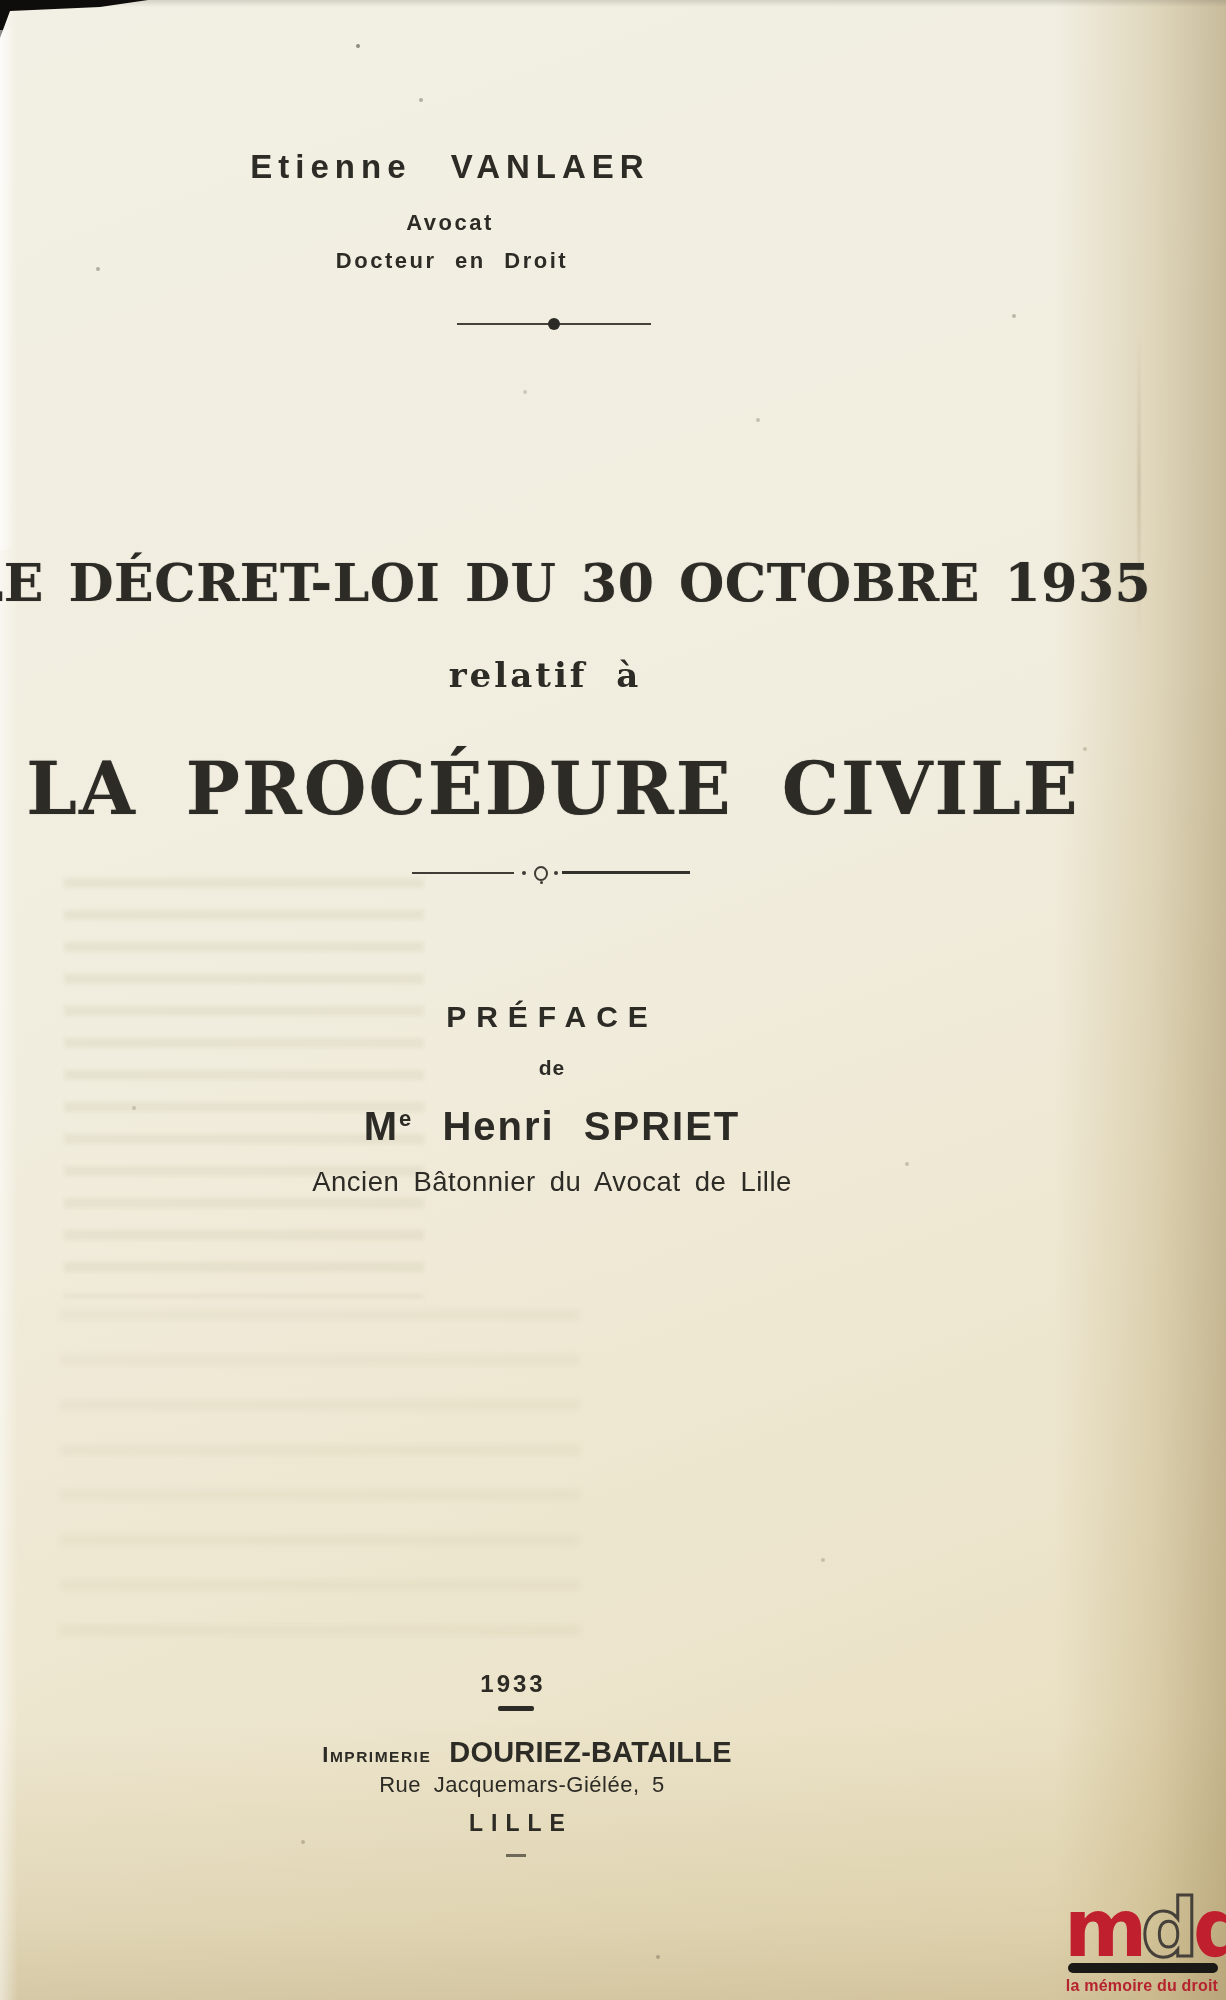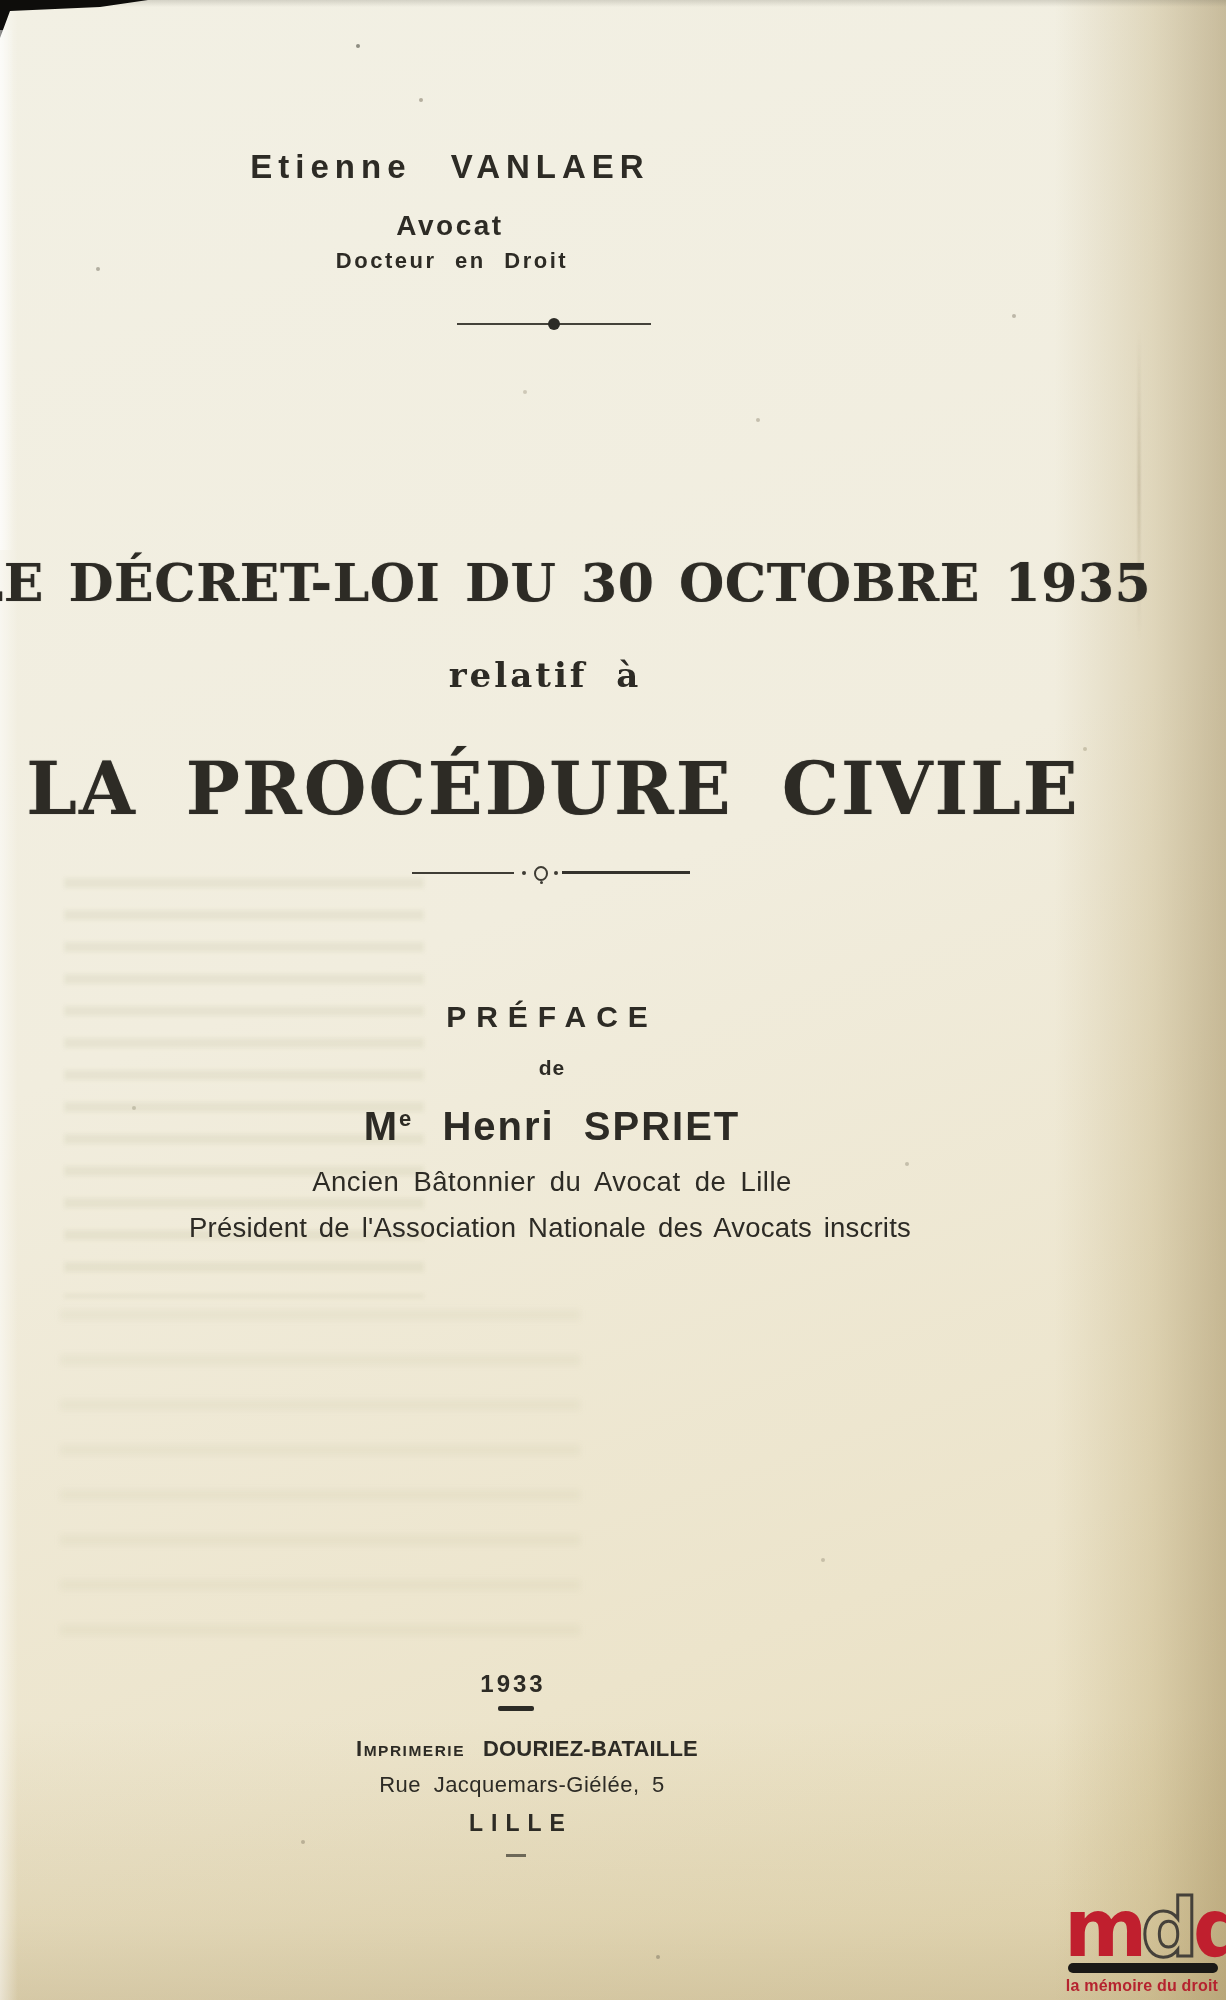--- a/index.html
+++ b/index.html
@@ -34,39 +34,39 @@
       1013px 315px 0 1px rgba(110,100,85,.4),
       757px 419px 0 1px rgba(130,120,100,.4),
       524px 391px 0 1px rgba(140,130,105,.35),
       906px 1163px 0 1px rgba(120,115,95,.35),
       822px 1559px 0 1px rgba(130,120,100,.35),
       302px 1841px 0 1px rgba(120,110,90,.4),
       657px 1956px 0 1px rgba(100,95,80,.4),
       133px 1107px 0 1px rgba(130,125,100,.35),
       1084px 748px 0 1px rgba(150,140,110,.4);}
   .author-name{left:450px;top:148px;font-size:33px;font-weight:bold;letter-spacing:6px;word-spacing:24px;}
-  .author-role{left:450px;top:210px;font-size:28px;font-weight:bold;letter-spacing:2.5px;}
+  .author-role{left:450px;top:210px;font-size:22px;font-weight:bold;letter-spacing:2.5px;}
   .author-degree{left:452px;top:248px;font-size:22px;font-weight:bold;letter-spacing:2.5px;word-spacing:10px;text-align:right;}
   .serif{font-family:"DejaVu Serif","Liberation Serif",serif;}
   .main-title{left:559px;top:552px;font-size:52px;font-weight:bold;letter-spacing:0.5px;word-spacing:6px;
     text-shadow:0 0 1px rgba(43,42,37,0.45);}
   .connector{left:545px;top:655px;font-size:34px;font-weight:bold;letter-spacing:3px;word-spacing:14px;}
   .subject-title{left:553px;top:746px;font-size:72px;font-weight:bold;letter-spacing:2px;word-spacing:22px;
     text-shadow:0 0 1px rgba(43,42,37,0.45);}
   .preface-heading{left:552px;top:1000px;font-size:30px;font-weight:bold;letter-spacing:10px;}
   .preface-de{left:552px;top:1056px;font-size:21px;font-weight:bold;letter-spacing:1px;}
   .preface-name{left:552px;top:1104px;font-size:40px;font-weight:bold;letter-spacing:2px;word-spacing:16px;}
   .preface-name sup{font-size:22px;vertical-align:14px;}
   .preface-line1{left:552px;top:1166px;font-size:27.5px;letter-spacing:0.5px;word-spacing:6px;}
   .preface-line2{left:550px;top:1212px;font-size:27.5px;letter-spacing:0.2px;word-spacing:4px;}
   .imprint-year{left:513px;top:1670px;font-size:24px;font-weight:bold;letter-spacing:3px;}
   .imprint-line{left:527px;top:1736px;}
   .imprint-label{display:inline-block;font-size:15.5px;font-weight:bold;letter-spacing:1.5px;margin-right:18px;}
   .imprint-label::first-letter{font-size:22px;}
-  .imprint-name{font-size:22px;font-weight:bold;letter-spacing:0.2px;margin-top:11px;}
+  .imprint-name{font-size:29px;font-weight:bold;letter-spacing:0.2px;margin-top:11px;}
   .imprint-address{left:522px;top:1772px;font-size:22px;letter-spacing:0.5px;word-spacing:6px;text-align:center;}
   .imprint-city{left:521px;top:1810px;font-size:23px;font-weight:bold;letter-spacing:8px;}
   
   .rule-top{position:absolute;left:457px;top:317px;width:194px;height:14px;}
   .rule-top .line{position:absolute;left:0;right:0;top:6px;height:2px;background:#44423a;}
   .rule-top .dot{position:absolute;left:50%;top:1px;width:12px;height:12px;border-radius:50%;
     background:#2c2b26;transform:translateX(-50%);}
   .rule-mid{position:absolute;left:412px;top:864px;width:278px;height:20px;}
   .rule-mid .seg-l{position:absolute;left:0;top:8px;width:102px;height:2px;background:#3e3c34;}
   .rule-mid .dot-l{position:absolute;left:110px;top:7px;width:4px;height:4px;border-radius:50%;background:#3e3c34;}
@@ -115,21 +115,20 @@
     <div class="ring"></div>
     <div class="dot-b"></div>
     <div class="dot-r"></div>
     <div class="seg-r"></div>
   </div>
 
   <div class="abs cx preface-heading">PRÉFACE</div>
   <div class="abs cx preface-de">de</div>
   <div class="abs cx preface-name"><span>M</span><sup>e</sup> <span>Henri SPRIET</span></div>
   <div class="abs cx preface-line1">Ancien Bâtonnier du Avocat de Lille</div>
-  <div class="abs cx preface-line2">Président de l'Association Nationale des Avocats inscrits</div>
 
   <div class="abs cx imprint-year">1933</div>
   <div class="year-dash"></div>
   <div class="abs cx imprint-line">
     <span class="imprint-label">IMPRIMERIE</span><span class="imprint-name">DOURIEZ-BATAILLE</span>
   </div>
   <div class="abs cx imprint-address">Rue Jacquemars-Giélée, 5</div>
   <div class="abs cx imprint-city">LILLE</div>
   <div class="end-dash"></div>
 

